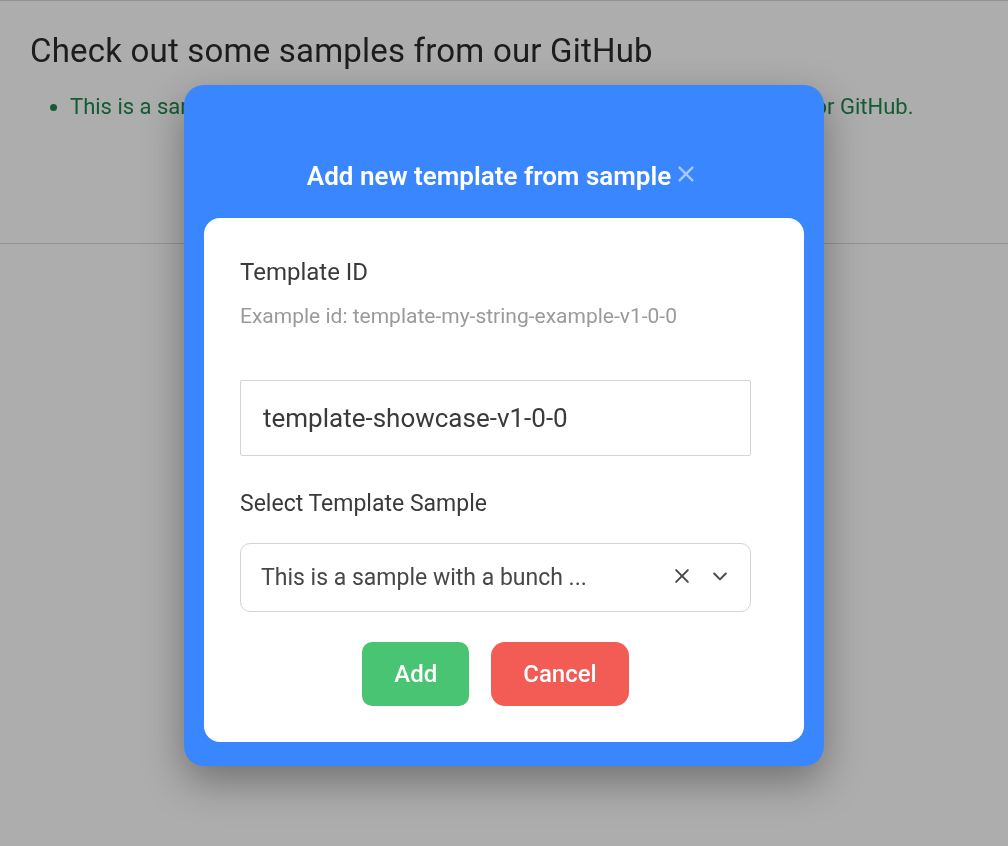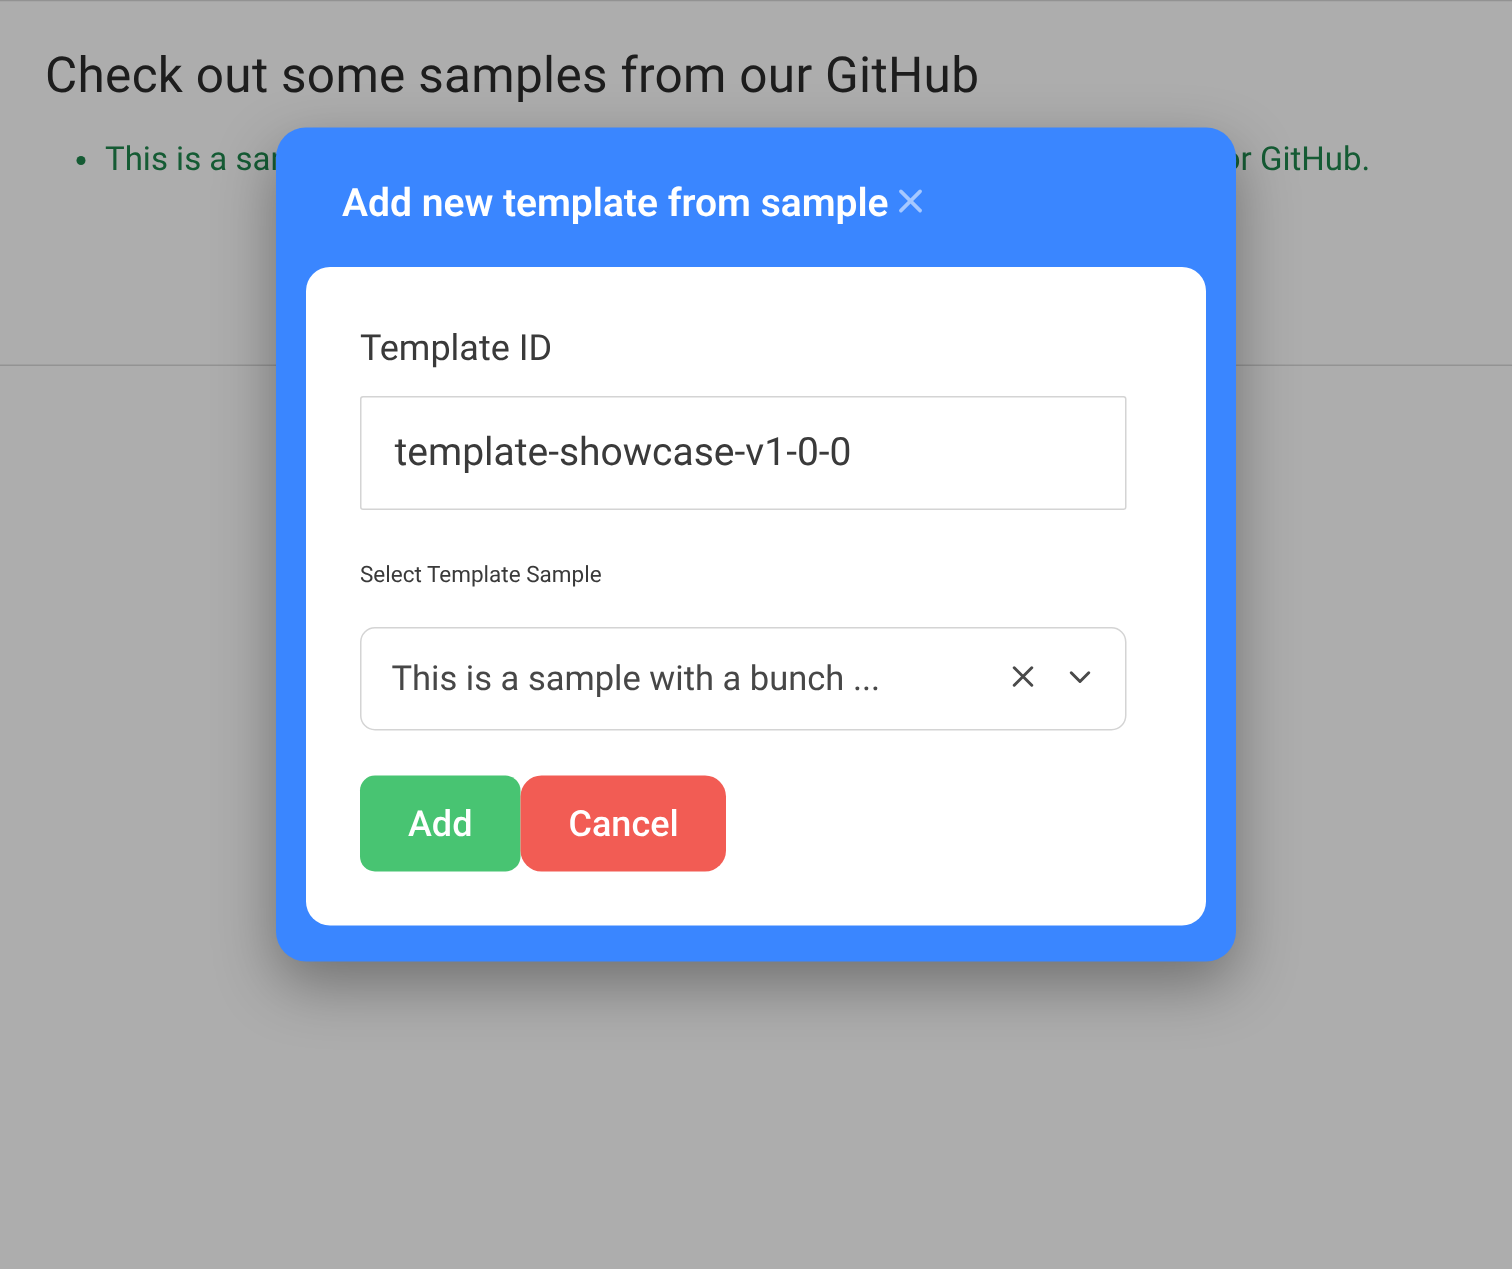--- a/index.html
+++ b/index.html
@@ -52,22 +52,23 @@
       margin-top: 85px;
       width: 640px;
       background: #3a86ff;
       border-radius: 20px;
       box-shadow: 0 15px 40px rgba(0,0,0,0.35);
       padding: 0 0 24px 0;
     }
     .dialog-header {
       display: flex;
       align-items: center;
-      justify-content: flex-start;
+      justify-content: center;
       padding: 34px 44px 26px 44px;
+      margin-top: 40px;
     }
     .dialog-title {
       color: #ffffff;
       font-size: 26px;
       font-weight: 600;
     }
     .dialog-close {
       background: none;
       border: none;
       cursor: pointer;
@@ -99,21 +100,21 @@
       border: 1px solid #d4d4d4;
       border-radius: 2px;
       padding: 22px 22px;
       font-size: 26px;
       color: #3a3a3a;
       font-family: inherit;
       outline: none;
       margin-bottom: 34px;
     }
     .field-label-2 {
-      font-size: 15px;
+      font-size: 23px;
       color: #3a3a3a;
       margin-bottom: 26px;
     }
     .select-box {
       width: 100%;
       border: 1px solid #d4d4d4;
       border-radius: 10px;
       padding: 20px 20px;
       display: flex;
       align-items: center;
@@ -137,21 +138,22 @@
       background: none;
       border: none;
       cursor: pointer;
       padding: 0;
       display: flex;
       align-items: center;
     }
     .select-clear svg, .select-chevron svg { width: 20px; height: 20px; }
     .button-row {
       display: flex;
-      justify-content: flex-start;
+      justify-content: center;
+      gap: 22px;
     }
     .btn {
       border: none;
       border-radius: 10px;
       padding: 18px 32px;
       font-size: 24px;
       font-weight: 500;
       color: #ffffff;
       cursor: pointer;
       font-family: inherit;
@@ -183,20 +185,21 @@
             <line x1="5" y1="5" x2="19" y2="19"></line>
               <line x1="19" y1="5" x2="5" y2="19"></line>
           </svg>
         </span>
       </button>
     </div>
 
     <div class="dialog-body">
 
       <div class="field-label">Template ID</div>
+      <div class="field-hint">Example id: template-my-string-example-v1-0-0</div>
 
       <input type="text" class="text-input" value="template-showcase-v1-0-0" style="">
 
       <div class="field-label-2">Select Template Sample</div>
 
       <div class="select-box">
         <div class="select-value">This is a sample with a bunch ...</div>
         <div class="select-icons">
           <button class="select-clear">
             <span>

